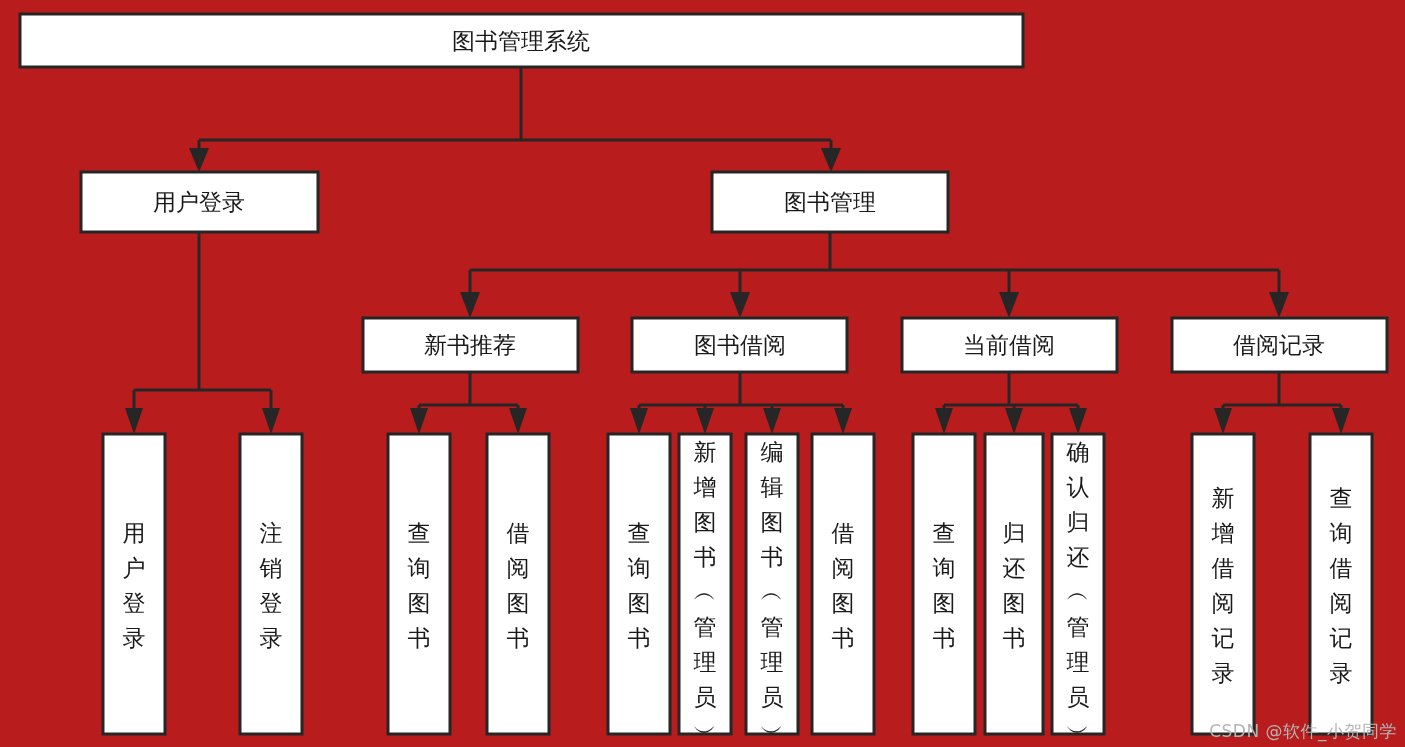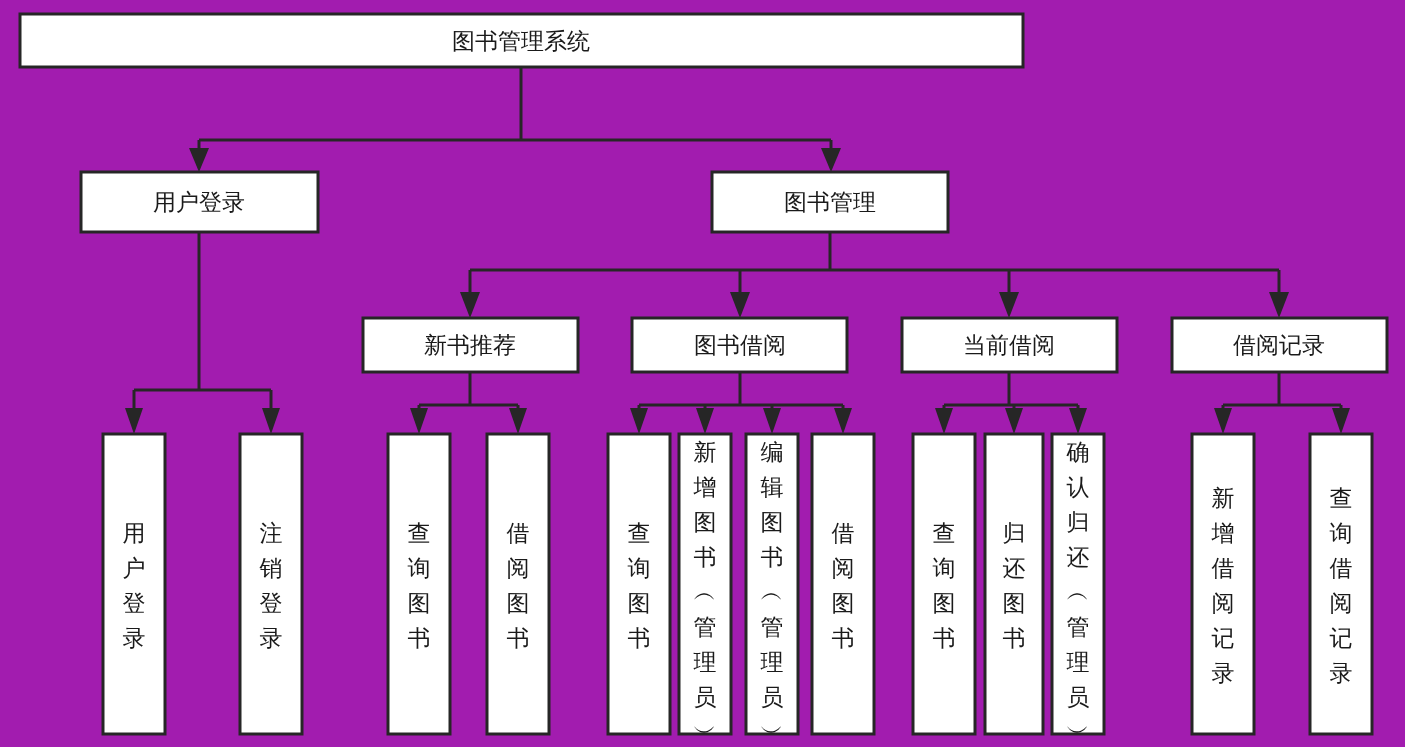--- a/index.html
+++ b/index.html
@@ -10,21 +10,21 @@
   body {
     width: 1405px;
     height: 747px;
     overflow: hidden;
     font-family: "DejaVu Sans", "Liberation Sans", sans-serif;
   }
   #diagram-root {
     position: relative;
     width: 1405px;
     height: 747px;
-    background: #a21caf;
+    background: #b91c1c;
   }
   svg.flow-svg {
     position: absolute;
     left: 0;
     top: 0;
     width: 1405px;
     height: 747px;
   }
   .box-rect {
     fill: #ffffff;
@@ -217,13 +217,14 @@
           <rect class="box-rect" x="1192" y="434" width="62" height="300"></rect>
           <text class="node-label-v" x="1223" y="506.3"><tspan x="1223">新</tspan><tspan x="1223" dy="35">增</tspan><tspan x="1223" dy="35">借</tspan><tspan x="1223" dy="35">阅</tspan><tspan x="1223" dy="35">记</tspan><tspan x="1223" dy="35">录</tspan></text>
         </g>
         <g>
           <rect class="box-rect" x="1310" y="434" width="62" height="300"></rect>
           <text class="node-label-v" x="1341" y="506.3"><tspan x="1341">查</tspan><tspan x="1341" dy="35">询</tspan><tspan x="1341" dy="35">借</tspan><tspan x="1341" dy="35">阅</tspan><tspan x="1341" dy="35">记</tspan><tspan x="1341" dy="35">录</tspan></text>
         </g>
       </g>
   </svg>
 
+  <div class="watermark">CSDN @软件_小贺同学</div>
 </div>
 
 </body></html>

